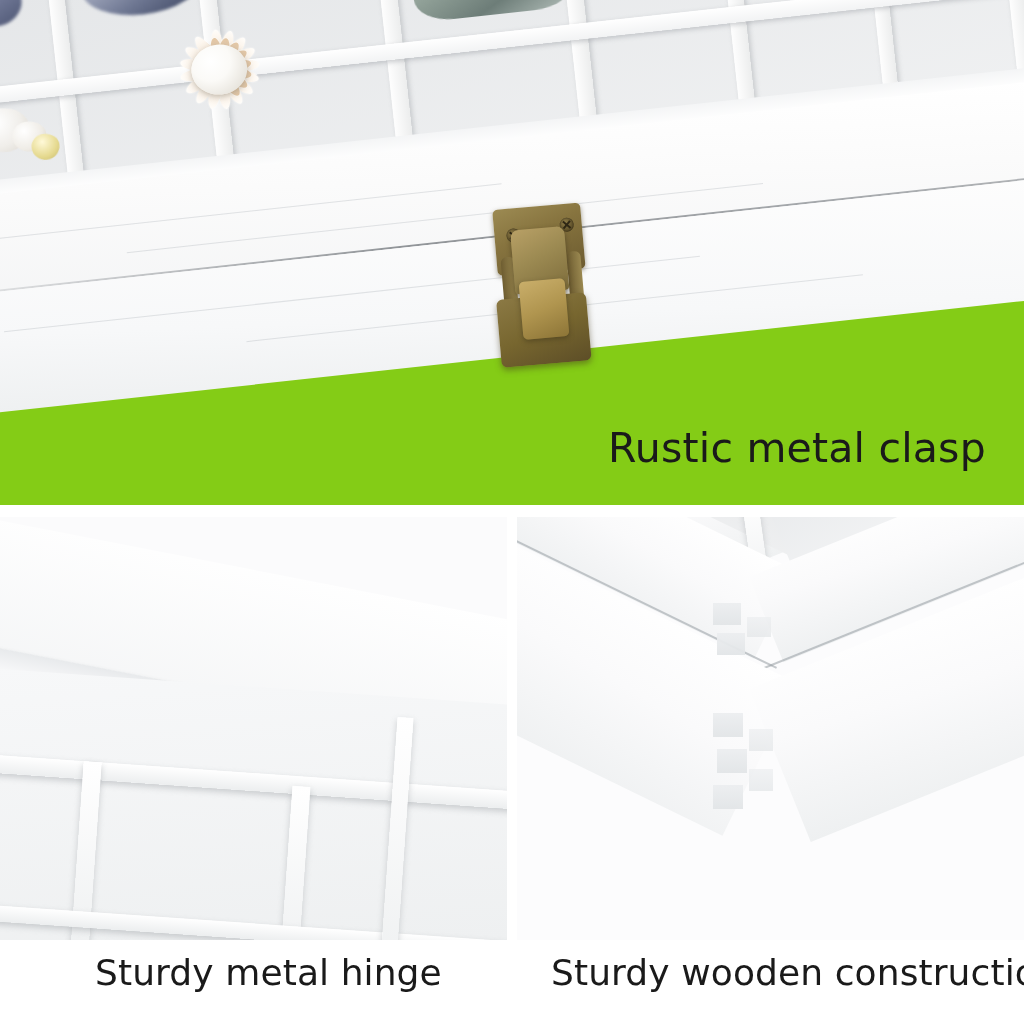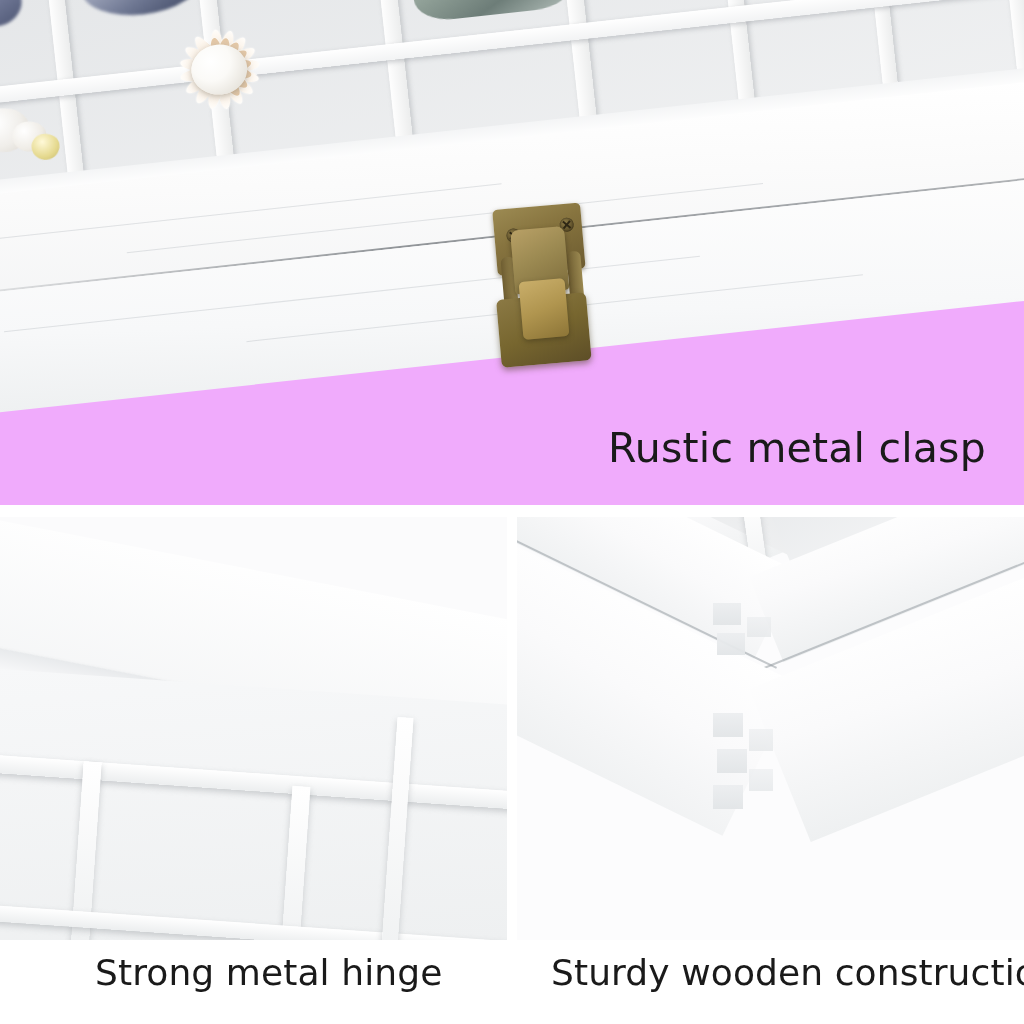--- a/index.html
+++ b/index.html
@@ -4,21 +4,21 @@
 <style>
   html,body{margin:0;padding:0;}
   body{width:1024px;height:1024px;background:#ffffff;
        font-family:"DejaVu Sans","Liberation Sans",sans-serif;overflow:hidden;}
   .stage{position:relative;width:1024px;height:1024px;background:#fff;}
 
   
   .panel{position:absolute;overflow:hidden;background:#fdfdfd;}
 
   
-  #panel-clasp{left:0;top:0;width:1024px;height:512px;background:#f0abfc;}
+  #panel-clasp{left:0;top:0;width:1024px;height:512px;background:#84cc16;}
 
   
   .tray-interior{position:absolute;left:-40px;top:-30px;width:1120px;height:290px;
     background:linear-gradient(176deg,#e9eaec 0%,#eeeff1 40%,#f6f7f8 100%);
     transform:rotate(-6.2deg);transform-origin:0 0;}
   
   .cells{position:absolute;inset:0;}
   .cell{position:absolute;background:linear-gradient(170deg,#e4e6e8,#f1f2f3);
         box-shadow:inset 0 0 0 0 rgba(0,0,0,0);}
   .divider-h{position:absolute;background:linear-gradient(180deg,#ffffff,#f2f3f4);
@@ -207,21 +207,21 @@
     <div class="tray2">
       <div class="wall" style="left:-30px;top:86px;width:680px;height:18px;"></div>
       <div class="wall" style="left:120px;top:86px;width:18px;height:220px;"></div>
       <div class="wall" style="left:330px;top:96px;width:18px;height:210px;"></div>
       <div class="wall" style="left:-30px;top:236px;width:680px;height:16px;"></div>
       <div class="wall" style="left:430px;top:20px;width:16px;height:300px;"></div>
     </div>
 
   </div>
 
-  <div class="caption" id="caption-hinge">Strong metal hinge</div>
+  <div class="caption" id="caption-hinge">Sturdy metal hinge</div>
 
   <div class="panel" id="panel-wood">
 
     <div class="wood-face" style="left:-60px;top:-40px;width:420px;height:120px;transform:rotate(26deg);transform-origin:100% 100%;"></div>
     <div class="wood-face" style="left:180px;top:-40px;width:420px;height:110px;transform:rotate(-22deg);transform-origin:0 100%;"></div>
 
     <div style="position:absolute;left:128px;top:-30px;width:250px;height:120px;transform:rotate(26deg);transform-origin:100% 100%;
                 background:linear-gradient(170deg,#e1e3e5,#f0f1f2);"></div>
     <div style="position:absolute;left:276px;top:-52px;width:230px;height:104px;transform:rotate(-22deg);transform-origin:0 100%;
                 background:linear-gradient(170deg,#e6e8ea,#f3f4f5);"></div>

